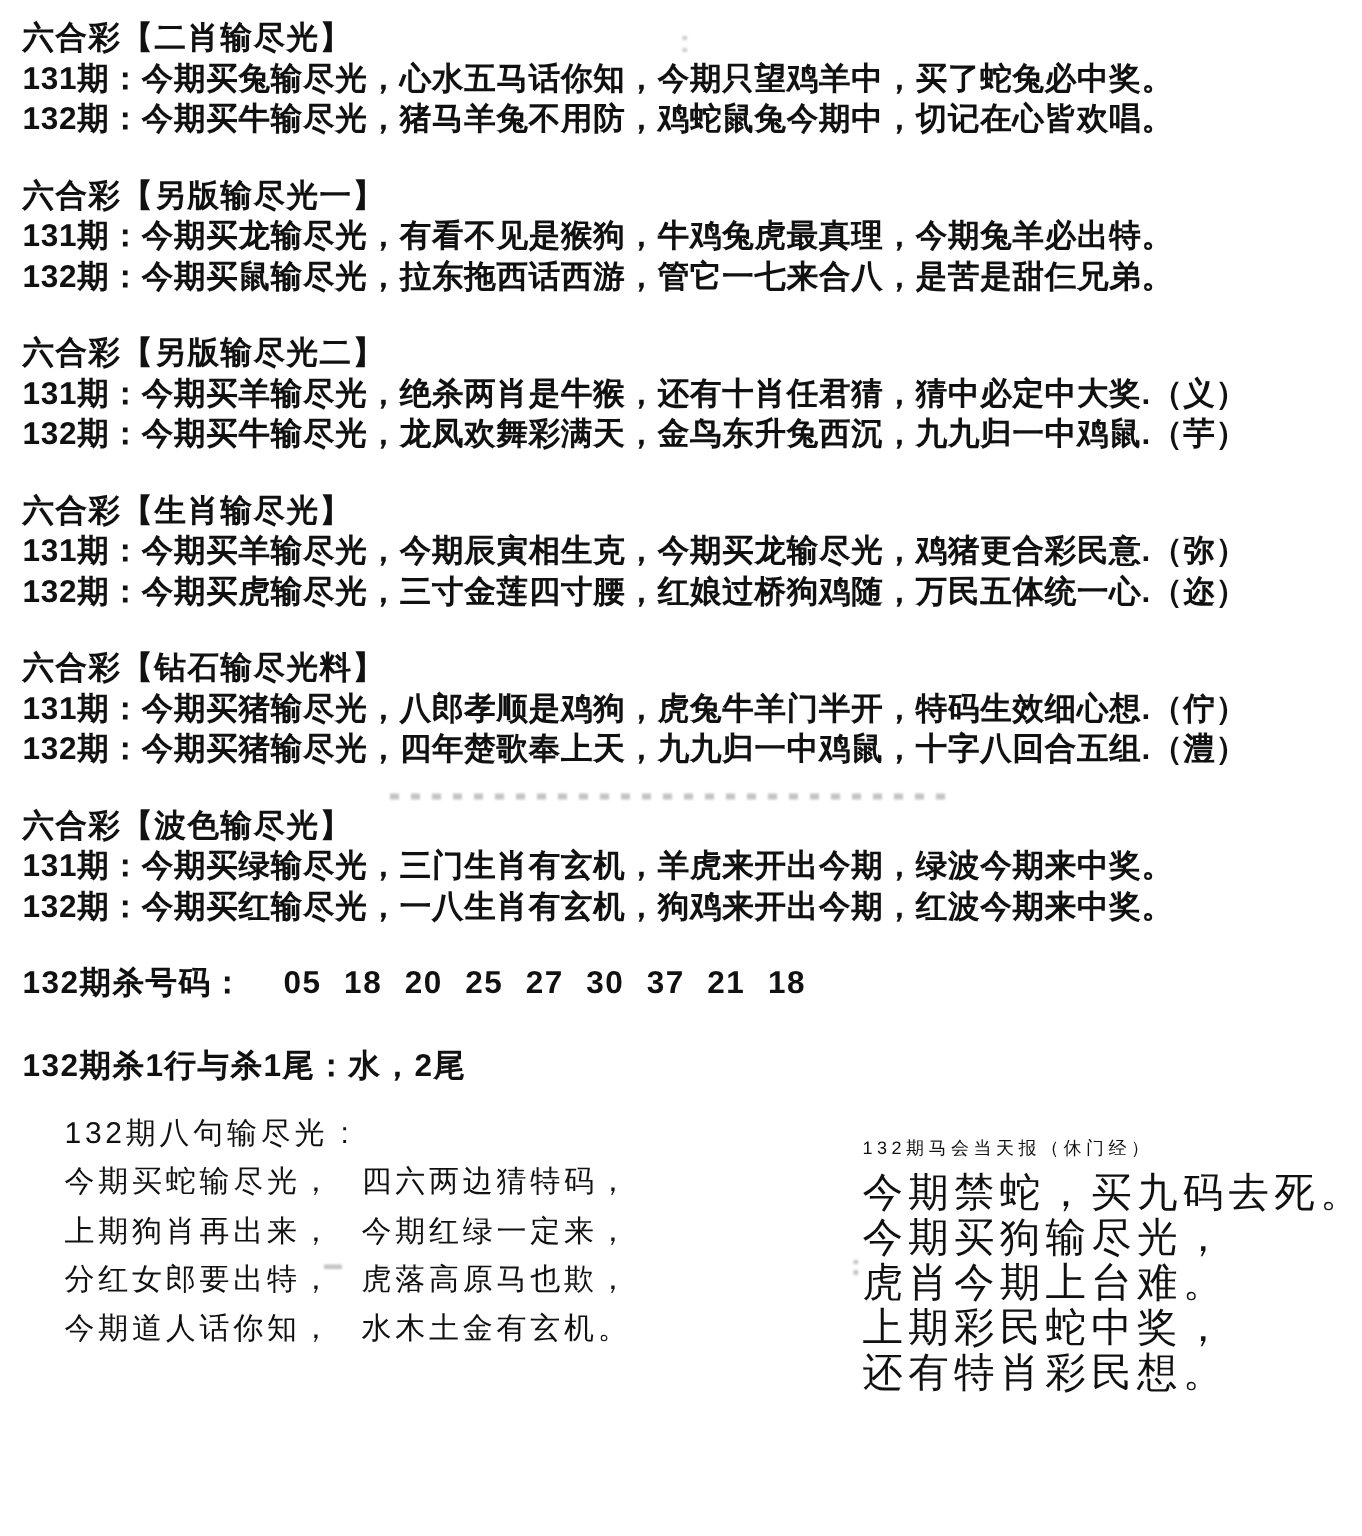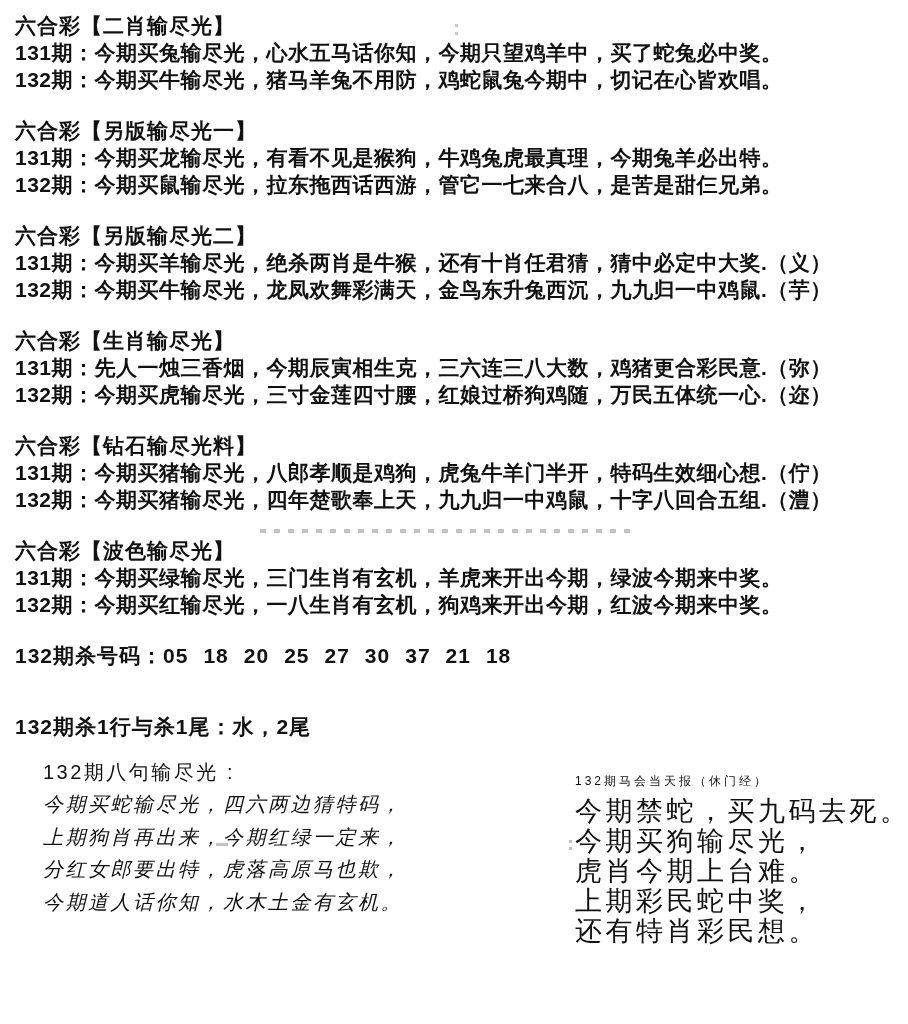--- a/index.html
+++ b/index.html
@@ -29,43 +29,43 @@
     font-size: 21px; font-weight: 700;
     line-height: 27px; letter-spacing: 0.5px;
     white-space: nowrap;
   }
   .kill-line {
     font-size: 21px; font-weight: 700;
     line-height: 27px; letter-spacing: 1px;
     margin-top: 20px;
     white-space: nowrap;
   }
-  .kill-line.tail { margin-top: 44px; }
-  .kill-numbers { display: inline-block; }
+  .kill-line.tail { margin-top: 28px; }
+  .kill-numbers { display: inline-block; margin-left: 26px; }
   .kill-numbers span { margin-right: 15px; letter-spacing: 1px; }
   .bottom-area {
     position: relative;
     margin-top: 16px;
     height: 185px;
   }
   .bottom-left {
     margin-left: 28px;
     font-weight: 400;
   }
   .bottom-left .bl-title {
     font-size: 20px; line-height: 32px; letter-spacing: 2.5px;
     white-space: nowrap;
   }
   .bottom-left .bl-row {
     display: grid;
     grid-template-columns: auto auto;
+    column-gap: 18px;
     justify-content: start;
     font-size: 20px; line-height: 32.5px; letter-spacing: 2.5px;
     white-space: nowrap;
-    font-style: italic;
   }
   .bottom-right {
     position: absolute;
     left: 560px; top: 10px;
     font-weight: 400;
   }
   .bottom-right .br-title {
     font-size: 12px; line-height: 30px; letter-spacing: 3px;
     white-space: nowrap;
   }
@@ -135,21 +135,21 @@
 
     <div class="section">
       <div class="sec-title">六合彩【另版输尽光二】</div>
       <div class="sec-line">131期：今期买羊输尽光，绝杀两肖是牛猴，还有十肖任君猜，猜中必定中大奖.（义）</div>
       <div class="sec-line">132期：今期买牛输尽光，龙凤欢舞彩满天，金鸟东升兔西沉，九九归一中鸡鼠.（芋）</div>
     </div>
 
 
     <div class="section">
       <div class="sec-title">六合彩【生肖输尽光】</div>
-      <div class="sec-line">131期：先人一烛三香烟，今期辰寅相生克，三六连三八大数，鸡猪更合彩民意.（弥）</div>
+      <div class="sec-line">131期：今期买羊输尽光，今期辰寅相生克，今期买龙输尽光，鸡猪更合彩民意.（弥）</div>
       <div class="sec-line">132期：今期买虎输尽光，三寸金莲四寸腰，红娘过桥狗鸡随，万民五体统一心.（迩）</div>
     </div>
 
     <div class="section">
       <div class="sec-title">六合彩【钻石输尽光料】</div>
       <div class="sec-line">131期：今期买猪输尽光，八郎孝顺是鸡狗，虎兔牛羊门半开，特码生效细心想.（佇）</div>
       <div class="sec-line">132期：今期买猪输尽光，四年楚歌奉上天，九九归一中鸡鼠，十字八回合五组.（澧）</div>
     </div>
 
     <div class="section">

